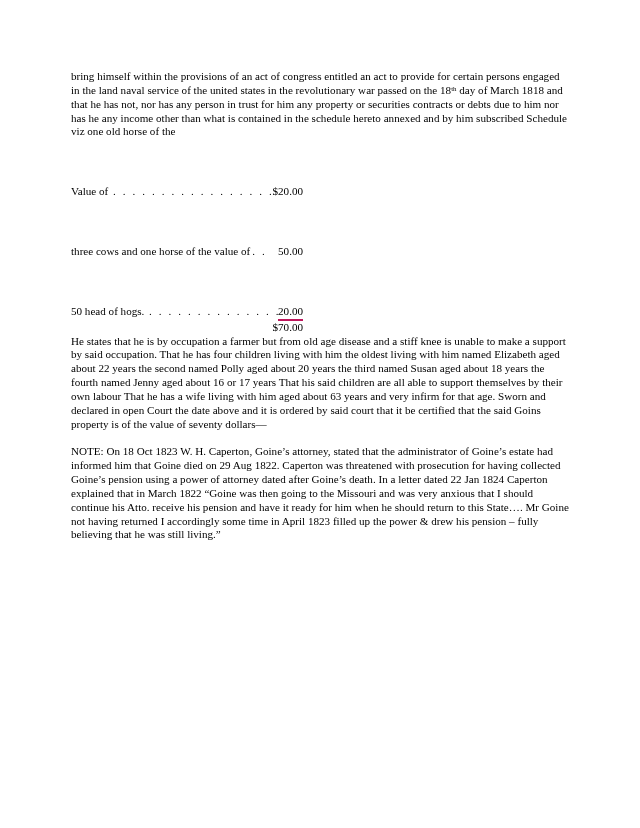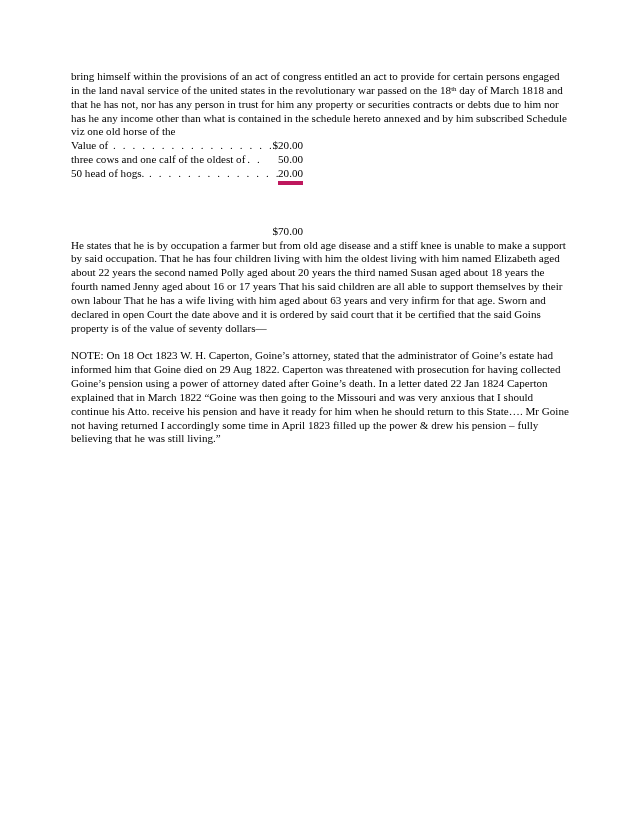--- a/index.html
+++ b/index.html
@@ -51,44 +51,44 @@
   .sched-row {
     display: flex;
     align-items: baseline;
     font-size: 11.1px;
     line-height: 13.85px;
     width: 232px;
   }
   .sched-label {
     white-space: pre;
     flex: 0 0 auto;
+    margin-top: 46px;
   }
   .sched-leader {
     flex: 1 1 auto;
     overflow: hidden;
     white-space: nowrap;
     letter-spacing: 2.1px;
     padding: 0 2px;
     font-size: 11.1px;
   }
   .sched-amount {
     flex: 0 0 auto;
     white-space: pre;
   }
   .sched-amount.ruled {
-    border-bottom: 4px solid #be185d;
+    border-bottom: 2px solid #be185d;
     padding-bottom: 0px;
     font-family: Liberation Serif, serif;
   }
   .sched-total-row {
     display: flex;
     font-size: 11.1px;
     line-height: 13.85px;
     width: 232px;
-    margin-top: 40px;
   }
   .sched-total-spacer {
     flex: 1 1 auto;
   }
   .sched-total-amount {
     flex: 0 0 auto;
     white-space: pre;
     text-align: right;
   }
 </style>
@@ -102,21 +102,21 @@
 
     <div class="schedule">
 
       <div class="sched-row">
         <span class="sched-label">Value of </span>
         <span class="sched-leader">. . . . . . . . . . . . . . . . . . . .</span>
         <span class="sched-amount">$20.00</span>
       </div>
 
       <div class="sched-row">
-        <span class="sched-label">three cows and one calf of the oldest of</span>
+        <span class="sched-label">three cows and one horse of the value of</span>
         <span class="sched-leader">. .</span>
         <span class="sched-amount">50.00</span>
       </div>
 
       <div class="sched-row">
         <span class="sched-label">50 head of hogs. </span>
         <span class="sched-leader">. . . . . . . . . . . . . . . . .</span>
         <span class="sched-amount ruled">20.00</span>
       </div>
 

